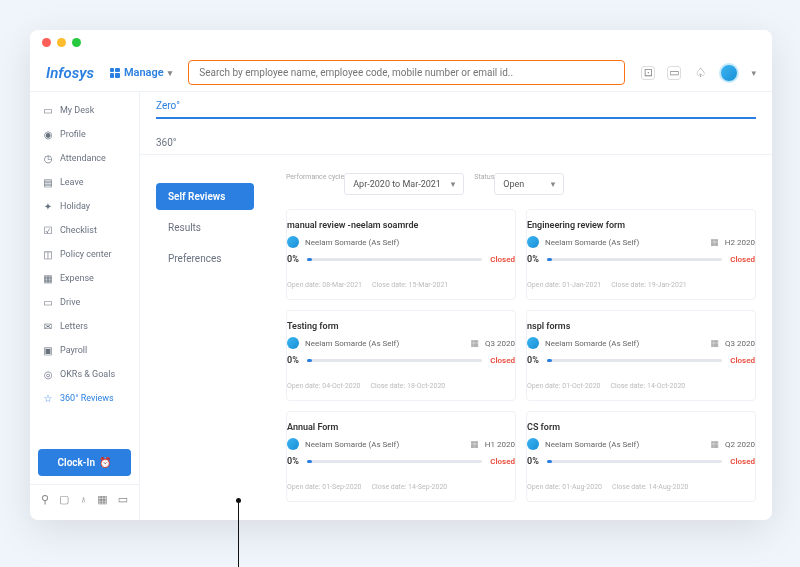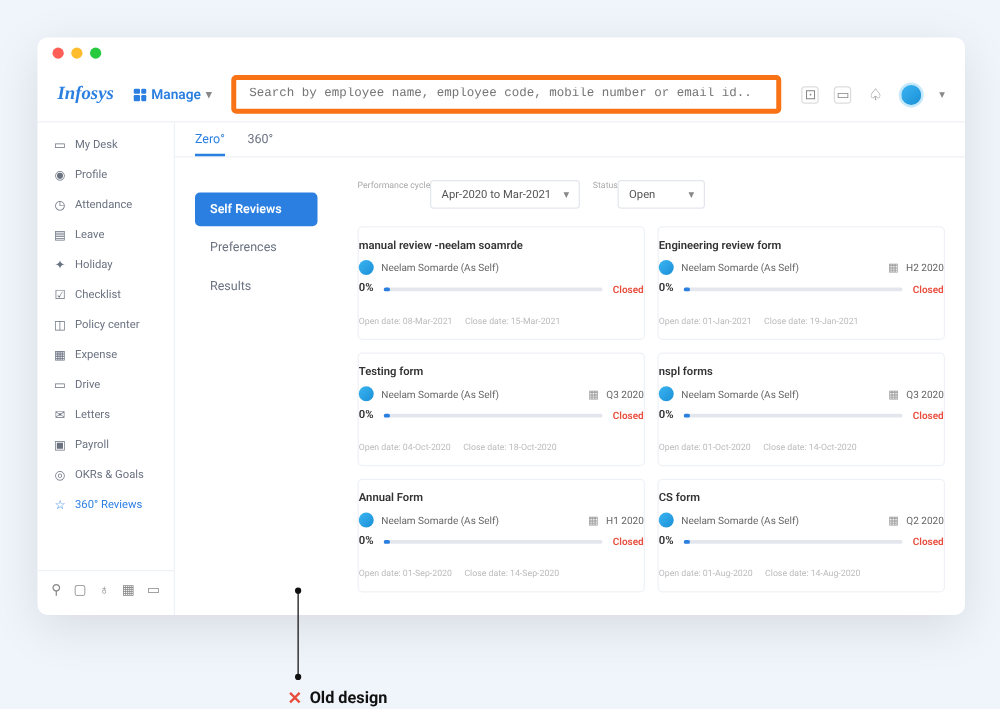--- a/index.html
+++ b/index.html
@@ -2,40 +2,40 @@
 <html><head>
 <meta charset="utf-8">
 <style>
 * { box-sizing: border-box; margin: 0; padding: 0; font-family: -apple-system, BlinkMacSystemFont, "Segoe UI", Roboto, sans-serif; }
 body { background: #f0f4fb; padding: 30px; }
 .window { background: #fff; border-radius: 8px; box-shadow: 0 10px 40px rgba(0,0,0,0.1); overflow: hidden; width: 742px; }
 .titlebar { height: 24px; display: flex; align-items: center; padding: 0 12px; gap: 6px; }
 .dot { width: 9px; height: 9px; border-radius: 50%; }
 .dot.red { background: #ff5f56; } .dot.yellow { background: #ffbd2e; } .dot.green { background: #27c93f; }
 .topbar { display: flex; align-items: center; padding: 6px 16px; gap: 16px; border-bottom: 1px solid #eef1f5; }
-.logo { color: #2a7fe0; font-weight: 600; font-size: 15px; font-style: italic; font-family: Liberation Serif, serif; }
+.logo { color: #2a7fe0; font-weight: 600; font-size: 15px; font-style: italic; }
 .manage-btn { color: #2a7fe0; font-size: 11px; font-weight: 600; display: flex; align-items: center; gap: 4px; }
 .manage-btn .grid-ico { width: 10px; height: 10px; display: inline-grid; grid-template: 1fr 1fr / 1fr 1fr; gap: 1px; }
 .manage-btn .grid-ico span { background: #2a7fe0; border-radius: 1px; }
-.search { flex: 1; border: 4px solid #f97316; border-radius: 4px; padding: 6px 10px; font-size: 10px; color: #888; font-family: Liberation Mono, monospace; }
+.search { flex: 1; border: 1px solid #f97316; border-radius: 4px; padding: 6px 10px; font-size: 10px; color: #888; }
 .top-icons { display: flex; align-items: center; gap: 12px; }
 .top-icon { width: 14px; height: 14px; display: flex; align-items: center; justify-content: center; color: #888; font-size: 11px; border: 1px solid #ddd; border-radius: 3px; }
 .bell { border: none; font-size: 13px; }
 .avatar { width: 20px; height: 20px; border-radius: 50%; background: linear-gradient(135deg,#3bb5f2,#1a8fd6); border: 2px solid #c5e8fa; }
 .chev { font-size: 9px; color: #888; }
 .body { display: flex; }
 .sidebar { width: 110px; border-right: 1px solid #eef1f5; padding: 6px 0; display: flex; flex-direction: column; }
 .side-item { display: flex; align-items: center; gap: 6px; padding: 6px 12px; font-size: 9px; color: #6a7280; cursor: pointer; }
 .side-item.active { color: #2a7fe0; }
 .side-icon { width: 12px; height: 12px; display: inline-flex; align-items: center; justify-content: center; font-size: 10px; }
 .clockin { margin: 8px; background: #2a7fe0; color: #fff; border: none; border-radius: 4px; padding: 8px 0; font-size: 10px; font-weight: 600; display: flex; align-items: center; justify-content: center; gap: 4px; }
 .bottom-icons { display: flex; justify-content: space-around; padding: 8px 6px; border-top: 1px solid #eef1f5; }
 .bottom-icons span { font-size: 11px; color: #888; }
 .main { flex: 1; display: flex; flex-direction: column; }
-.tabs { display: flex; gap: 18px; padding: 8px 16px 0; border-bottom: 1px solid #eef1f5; font-size: 10px; }
+.tabs { display: flex; gap: 18px; padding: 8px 16px 0; border-bottom: 1px solid #eef1f5; font-size: 10px; flex-direction: column; }
 .tab { padding-bottom: 6px; color: #6a7280; cursor: pointer; }
 .tab.active { color: #2a7fe0; border-bottom: 2px solid #2a7fe0; }
 .content { display: flex; flex: 1; }
 .subnav { width: 130px; padding: 28px 16px; }
 .subnav-item { font-size: 10px; padding: 8px 12px; border-radius: 4px; color: #6a7280; cursor: pointer; margin-bottom: 4px; }
 .subnav-item.active { background: #2a7fe0; color: #fff; font-weight: 600; }
 .reviews { flex: 1; padding: 18px 16px; }
 .reviews-head { display: flex; align-items: center; gap: 10px; margin-bottom: 14px; }
 .reviews-title { font-size: 11px; color: #333; font-weight: 600; flex: 1; }
 .select-group { display: flex; flex-direction: row; }
@@ -145,39 +145,43 @@
           <div class="side-item">
             <span class="side-icon">◎</span>
             <span>OKRs &amp; Goals</span>
           </div>
           <div class="side-item active">
             <span class="side-icon">☆</span>
             <span>360° Reviews</span>
           </div>
         </div>
       <div style="flex:1"></div>
+      <button class="clockin">
+        <span>Clock-In</span>
+        <span>⏰</span>
+      </button>
       <div class="bottom-icons">
         <span>⚲</span>
         <span>▢</span>
         <span>♁</span>
         <span>▦</span>
         <span>▭</span>
       </div>
     </div>
 
     <div class="main">
       <div class="tabs">
         <div class="tab active"><span>Zero°</span></div>
         <div class="tab"><span>360°</span></div>
       </div>
       <div class="content">
         <div class="subnav">
           <div class="subnav-item active"><span>Self Reviews</span></div>
+          <div class="subnav-item"><span>Results</span></div>
           <div class="subnav-item"><span>Preferences</span></div>
-          <div class="subnav-item"><span>Results</span></div>
         </div>
         <div class="reviews">
           <div class="reviews-head">
             <div class="select-group">
               <span class="select-label">Performance cycle</span>
               <div class="select md">
                 <span>Apr-2020 to Mar-2021</span>
                   <span class="chev">▾</span>
               </div>
             </div>

